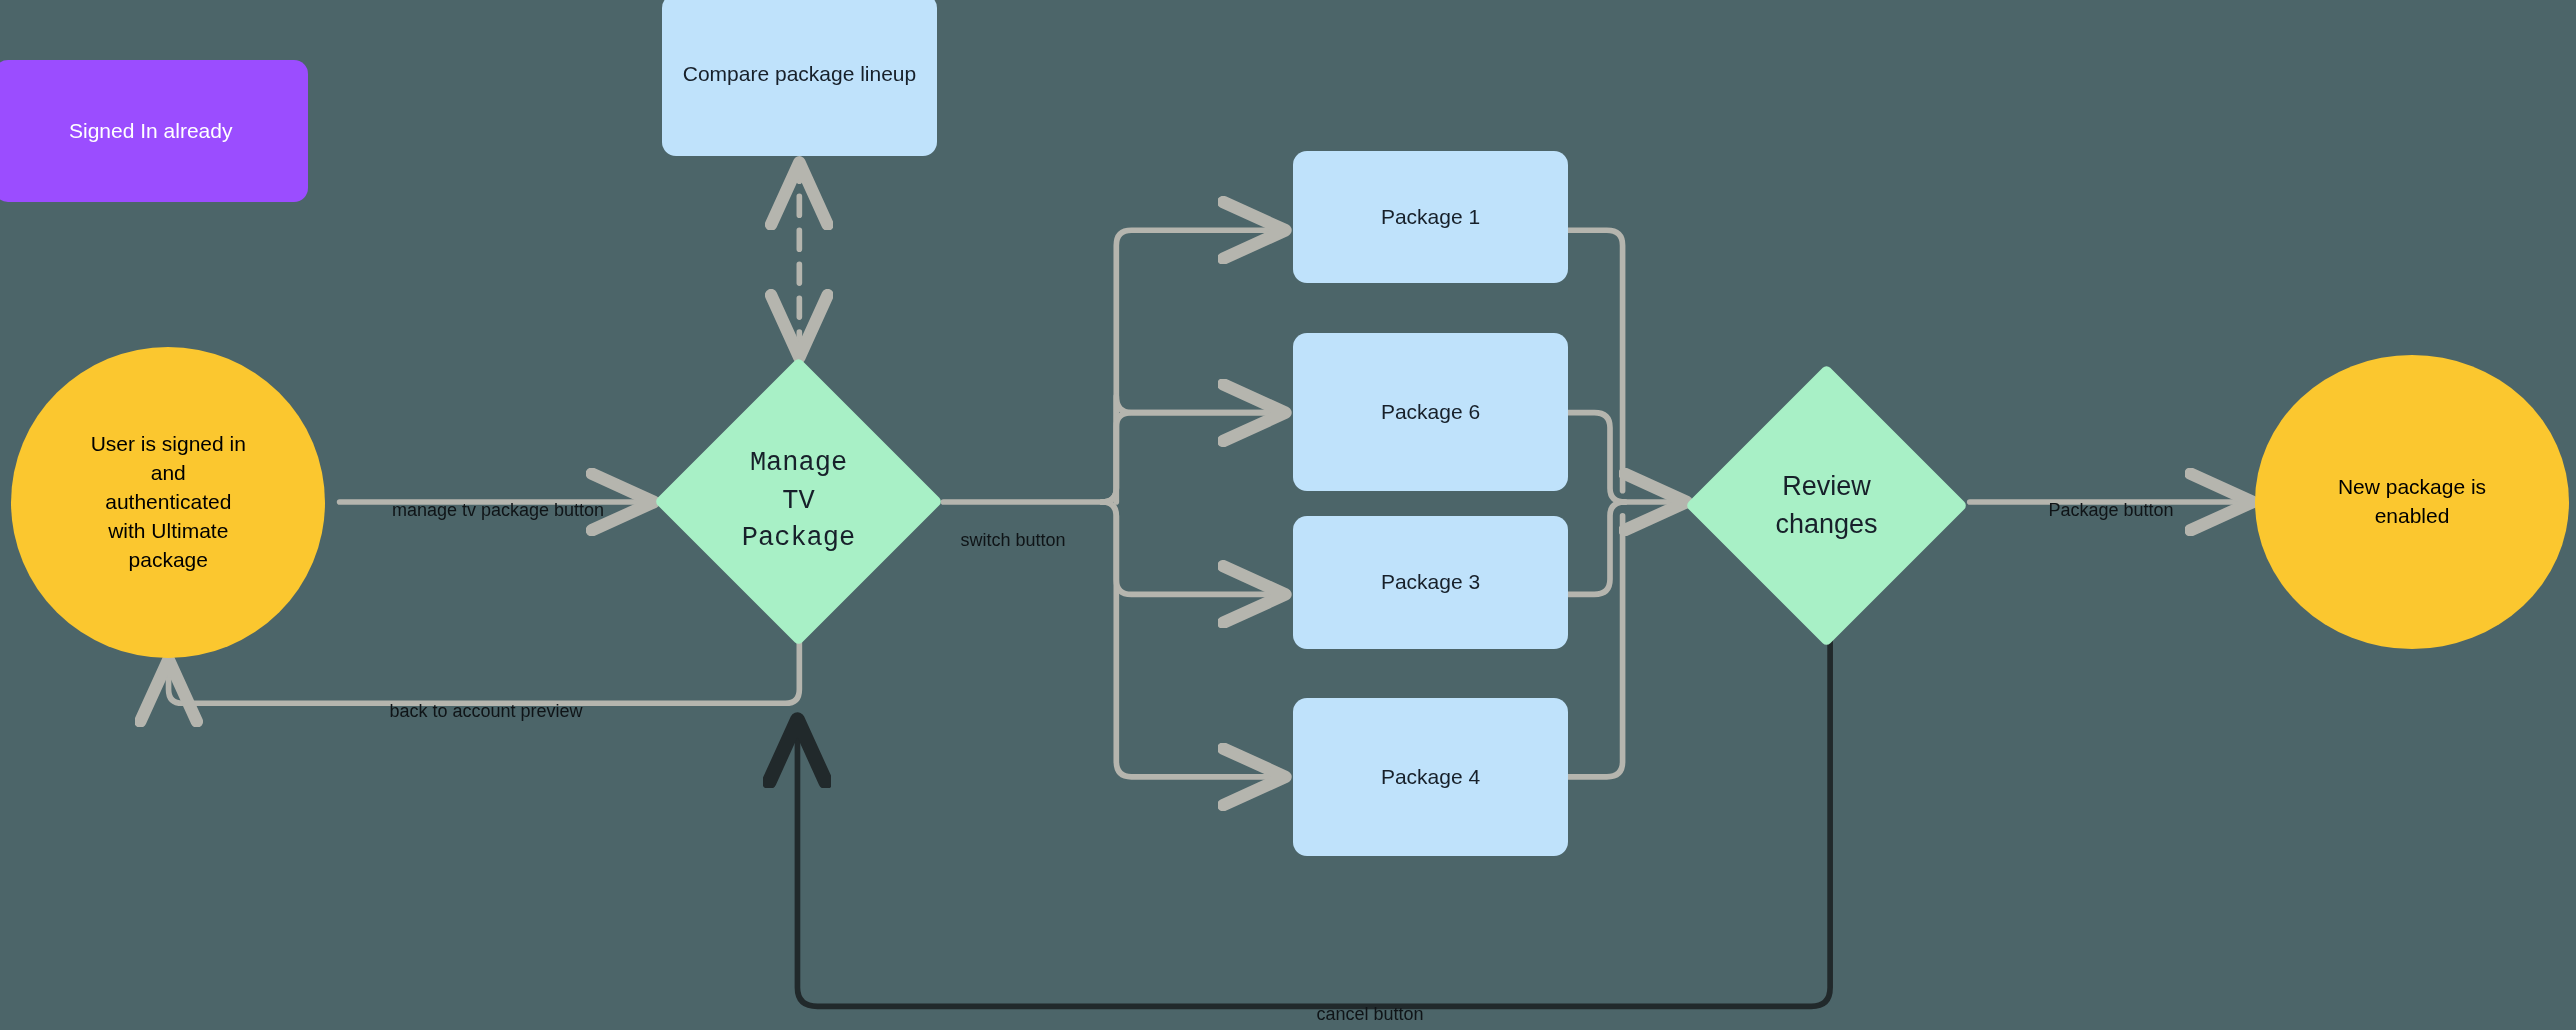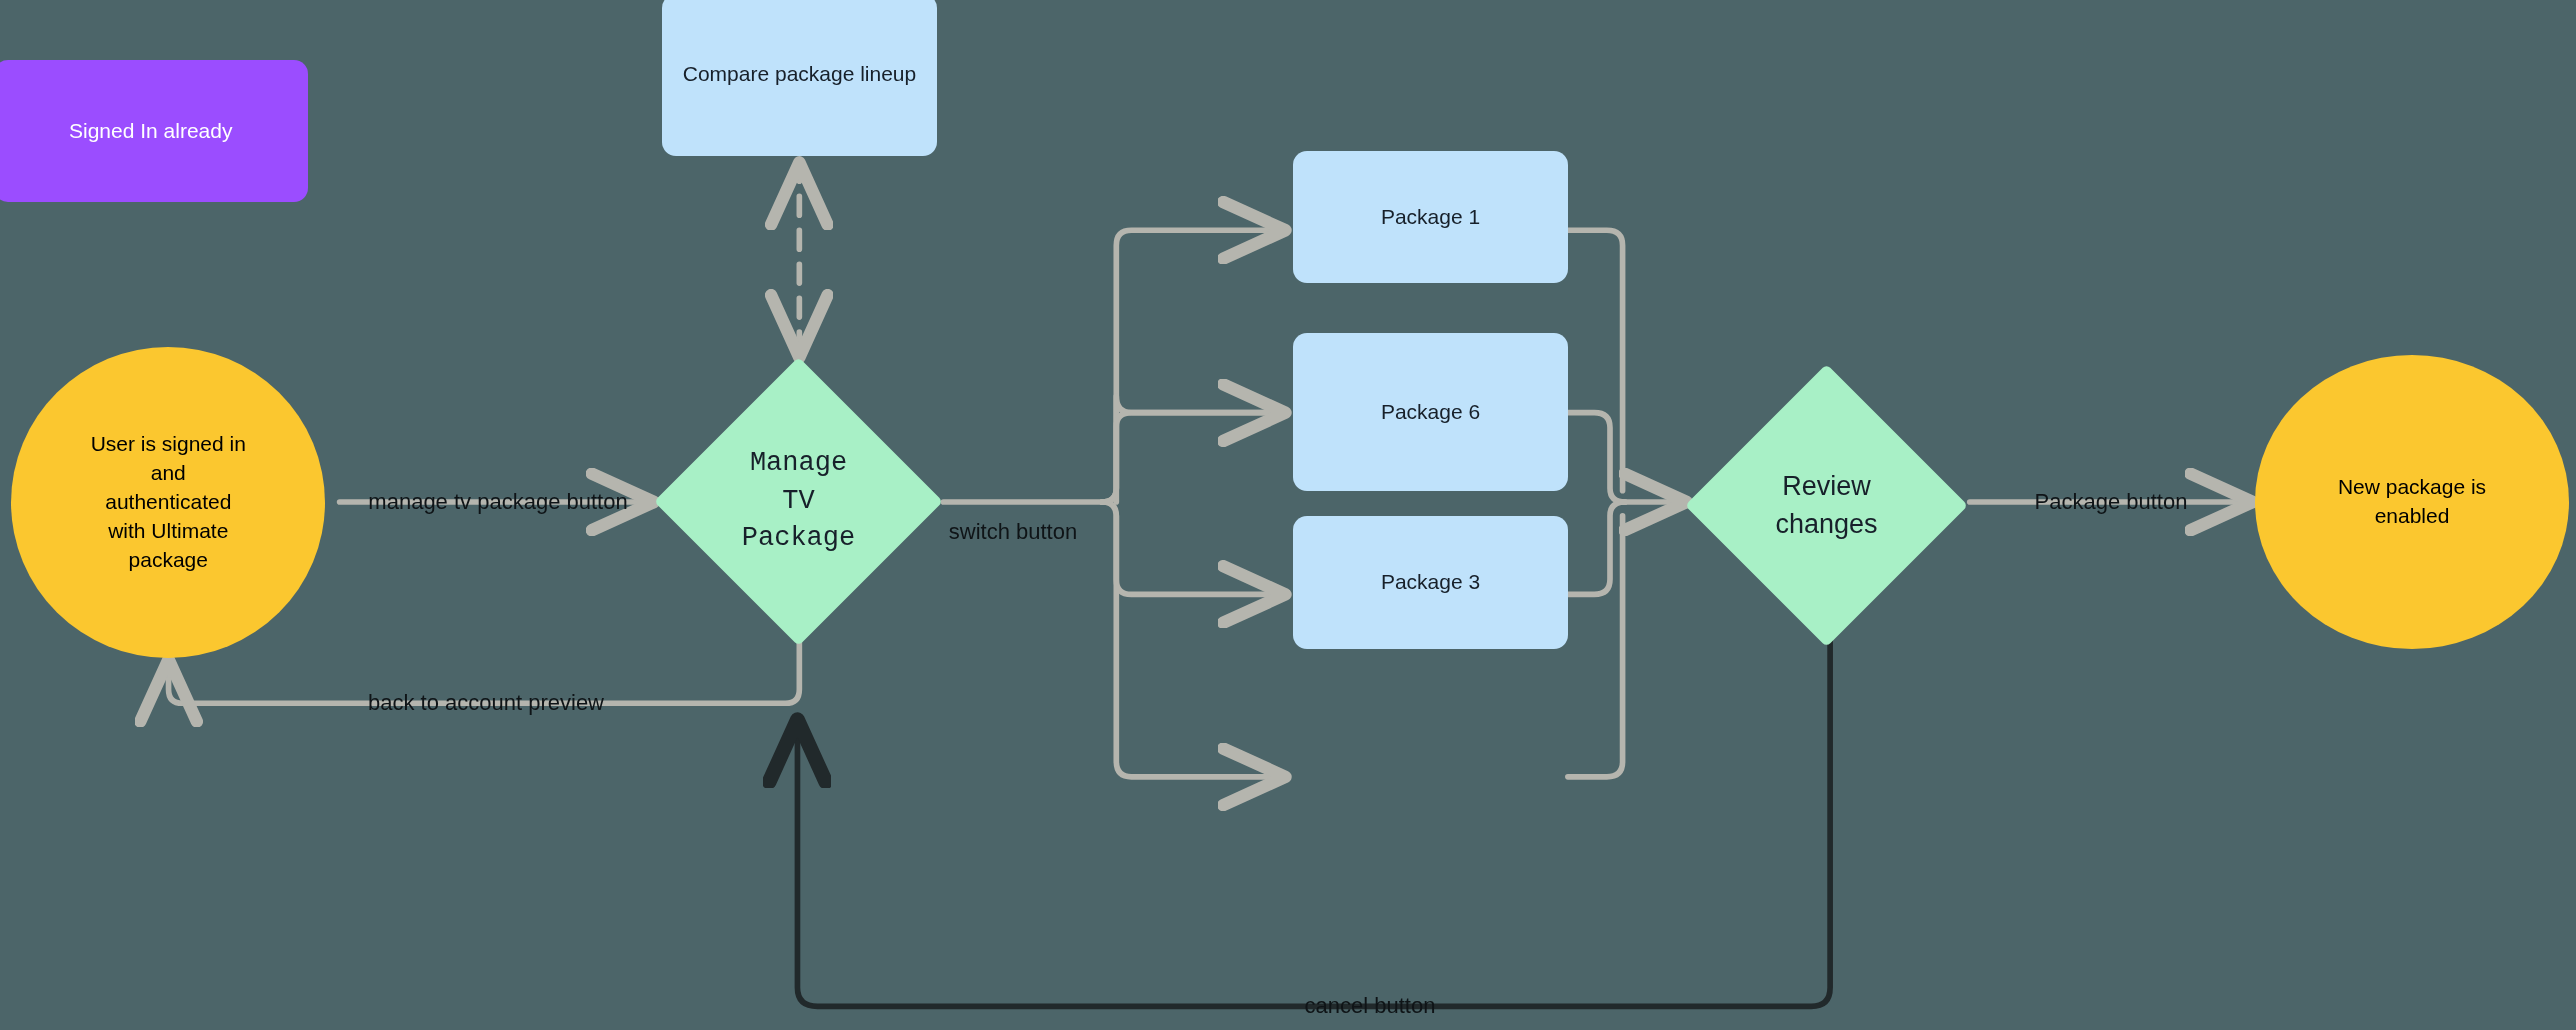--- a/index.html
+++ b/index.html
@@ -91,24 +91,25 @@
     font-size: 27px;
     line-height: 1.4;
     white-space: pre-line;
     z-index: 3;
   }
 
   
   .edge-label {
     position: absolute;
     color: #0f1417;
-    font-size: 22px;
+    font-size: 18px;
     white-space: nowrap;
     transform: translate(-50%, -50%);
     z-index: 4;
+    margin-top: 8px;
   }
 </style>
 </head>
 <body>
 
 <div id="canvas">
 
   <svg id="edges" viewBox="0 0 4096 1639" width="2576" height="1031" xmlns="http://www.w3.org/2000/svg">
     <defs>
       <marker id="arrowLight" viewBox="0 0 14 12" refX="12" refY="6" markerWidth="14" markerHeight="12" orient="auto-start-reverse">
@@ -179,20 +180,23 @@
   </div>
 
   <div class="node box-blue" style="left:1293px; top:333px; width:275px; height:158px;">
     <span class="node-text">Package 6</span>
   </div>
 
   <div class="node box-blue" style="left:1293px; top:516px; width:275px; height:133px;">
     <span class="node-text">Package 3</span>
   </div>
 
+  <div class="node box-blue" style="left:1293px; top:698px; width:275px; height:158px;">
+    <span class="node-text">Package 4</span>
+  </div>
 
   <div class="diamond-wrap" style="left:1685px; top:364px; width:283px; height:283px;">
     <div class="diamond-shape"></div>
     <div class="diamond-label">Review
 changes</div>
   </div>
 
   <div class="node circle-yellow" style="left:2255px; top:355px; width:314px; height:294px;">
     <span class="node-text">New package is
 enabled</span>

